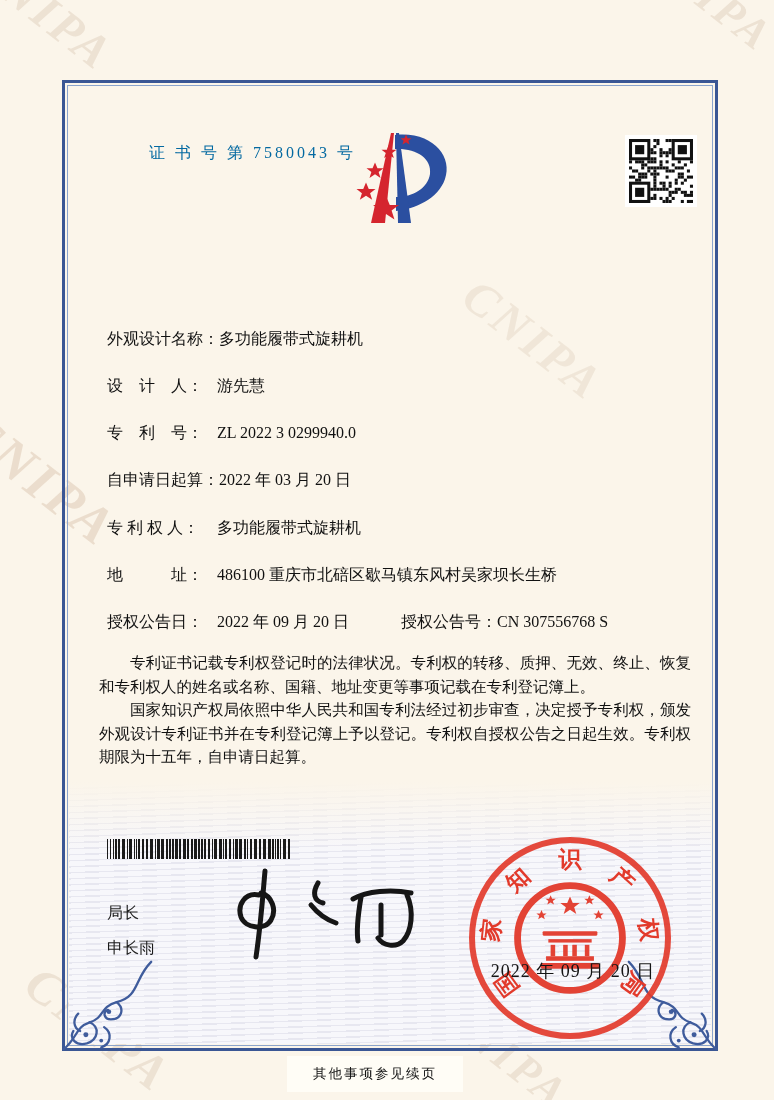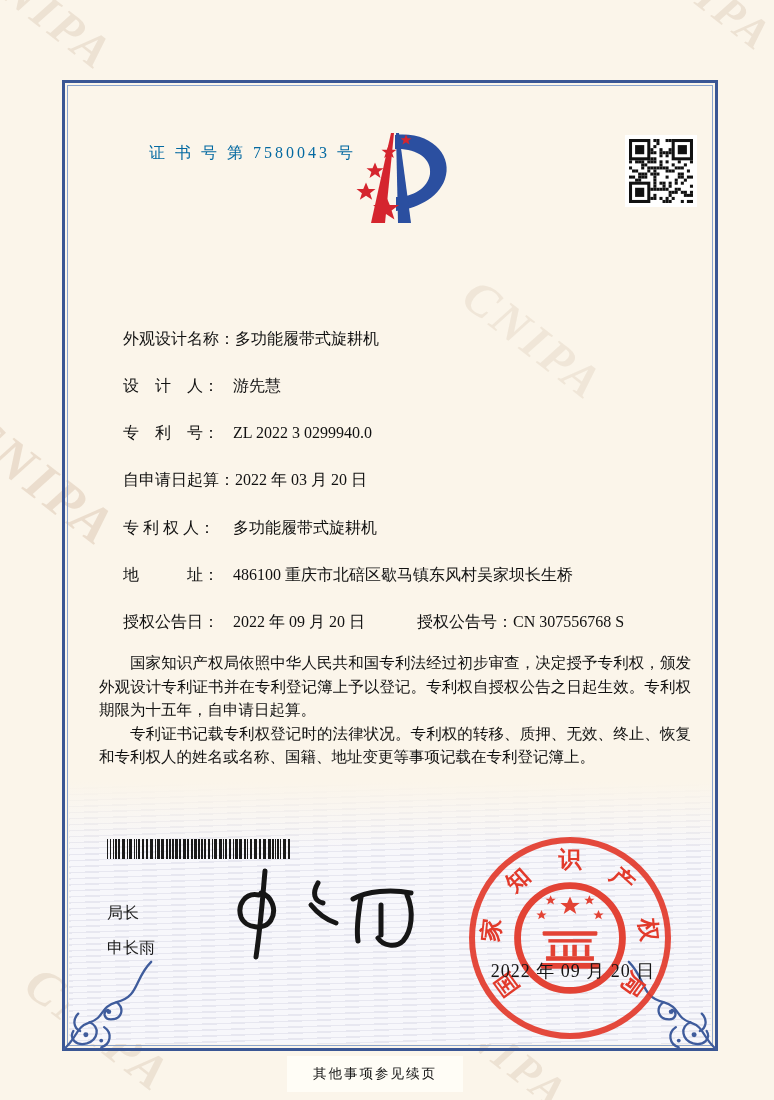--- a/index.html
+++ b/index.html
@@ -39,21 +39,21 @@
   .cert-no { position:absolute; left:42px; top:60px; font-size:16px; letter-spacing:3px; color:#0369a1;margin-left:42px; }
   .logo { position:absolute; left:268px; top:44px; width:122px; height:102px; }
   .qr { position:absolute; left:560px; top:52px; width:72px; height:72px; background:#fff; padding:4px; }
   .qr svg { width:64px; height:64px; display:block; }
 
   .title { position:absolute; left:0; top:158px; width:100%; text-align:center;
            font-size:35px; font-weight:bold; letter-spacing:9px; color:#111; }
 
   
   .rows { position:absolute; left:42px; top:246px; width:574px; }
-  .row { position:absolute; left:16px; white-space:nowrap; font-size:16px; }
+  .row { position:absolute; left:0; white-space:nowrap; font-size:16px; }
   .flabel { display:inline-block; min-width:110px; white-space:pre; color:#111; }
   .fvalue { color:#111; }
   .row2b { position:absolute; left:294px; top:0; }
 
   
   .paras { position:absolute; left:34px; top:568px; width:592px; font-size:15.5px;
            line-height:23.5px; text-align:justify; color:#111; }
   .paras p { text-indent:2em; }
 
   
@@ -302,22 +302,22 @@
       </div>
       <div class="row" style="top:283px; width:574px;">
         <span class="flabel">授权公告日：</span><span class="fvalue">2022 年 09 月 20 日</span>
         <span class="row2b">
           <span class="flabel" style="min-width:0">授权公告号：</span><span class="fvalue">CN 307556768 S</span>
         </span>
       </div>
     </div>
 
     <div class="paras">
+      <p>专利证书记载专利权登记时的法律状况。专利权的转移、质押、无效、终止、恢复和专利权人的姓名或名称、国籍、地址变更等事项记载在专利登记簿上。</p>
       <p>国家知识产权局依照中华人民共和国专利法经过初步审查，决定授予专利权，颁发外观设计专利证书并在专利登记簿上予以登记。专利权自授权公告之日起生效。专利权期限为十五年，自申请日起算。</p>
-      <p>专利证书记载专利权登记时的法律状况。专利权的转移、质押、无效、终止、恢复和专利权人的姓名或名称、国籍、地址变更等事项记载在专利登记簿上。</p>
     </div>
 
     <div class="barcode" id="barcode">
         <i class="b" style="width: 1px;"></i>
         <i style="width: 2px;"></i>
         <i class="b" style="width: 1px;"></i>
         <i style="width: 2px;"></i>
         <i class="b" style="width: 1px;"></i>
         <i style="width: 1px;"></i>
         <i class="b" style="width: 2px;"></i>

